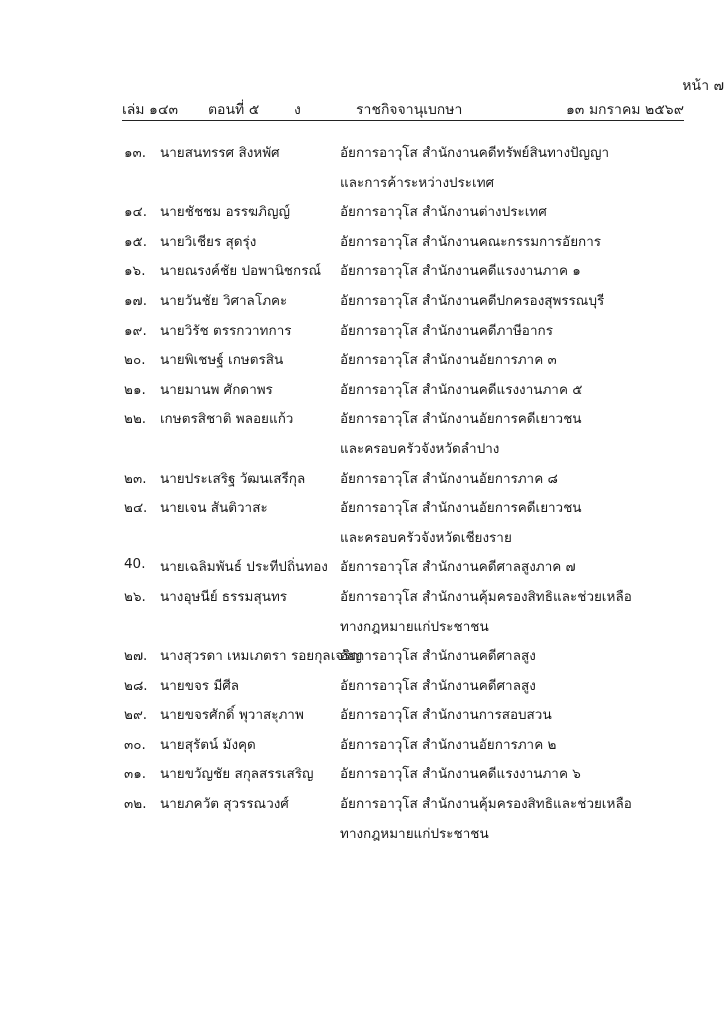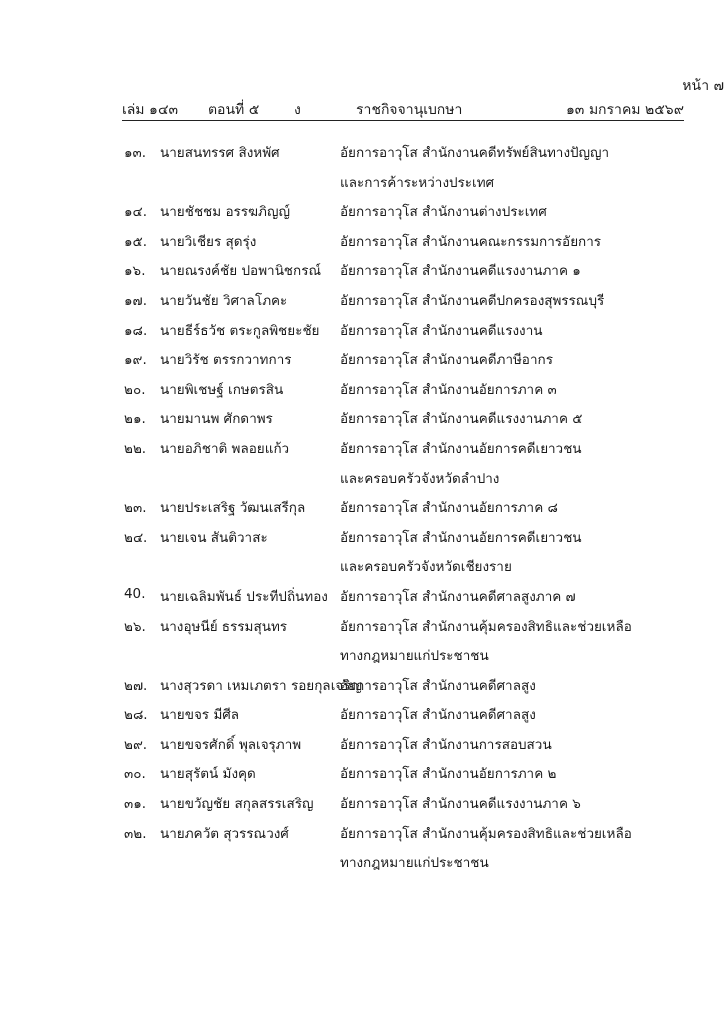--- a/index.html
+++ b/index.html
@@ -78,27 +78,20 @@
     </div>
     <div class="entry">
       <div class="line">
         <span class="num">๑๗.</span>
         <span class="name">นายวันชัย วิศาลโภคะ</span>
         <span class="pos">อัยการอาวุโส สำนักงานคดีปกครองสุพรรณบุรี</span>
       </div>
     </div>
     <div class="entry">
       <div class="line">
-        <span class="num">๑๘.</span>
-        <span class="name">นายธีร์ธวัช ตระกูลพิชยะชัย</span>
-        <span class="pos">อัยการอาวุโส สำนักงานคดีแรงงาน</span>
-      </div>
-    </div>
-    <div class="entry">
-      <div class="line">
         <span class="num">๑๙.</span>
         <span class="name">นายวิรัช ตรรกวาทการ</span>
         <span class="pos">อัยการอาวุโส สำนักงานคดีภาษีอากร</span>
       </div>
     </div>
     <div class="entry">
       <div class="line">
         <span class="num">๒๐.</span>
         <span class="name">นายพิเชษฐ์ เกษตรสิน</span>
         <span class="pos">อัยการอาวุโส สำนักงานอัยการภาค ๓</span>
@@ -107,21 +100,21 @@
     <div class="entry">
       <div class="line">
         <span class="num">๒๑.</span>
         <span class="name">นายมานพ ศักดาพร</span>
         <span class="pos">อัยการอาวุโส สำนักงานคดีแรงงานภาค ๕</span>
       </div>
     </div>
     <div class="entry">
       <div class="line">
         <span class="num">๒๒.</span>
-        <span class="name">นายอภิชาติ พลอยแก้ว</span>
+        <span class="name">เกษตรสิชาติ พลอยแก้ว</span>
         <span class="pos">อัยการอาวุโส สำนักงานอัยการคดีเยาวชน</span>
       </div>
       <div class="line">
         <span class="pos">และครอบครัวจังหวัดลำปาง</span>
       </div>
     </div>
     <div class="entry">
       <div class="line">
         <span class="num">๒๓.</span>
         <span class="name">นายประเสริฐ วัฒนเสรีกุล</span>
@@ -165,21 +158,21 @@
     <div class="entry">
       <div class="line">
         <span class="num">๒๘.</span>
         <span class="name">นายขจร มีศีล</span>
         <span class="pos">อัยการอาวุโส สำนักงานคดีศาลสูง</span>
       </div>
     </div>
     <div class="entry">
       <div class="line">
         <span class="num">๒๙.</span>
-        <span class="name">นายขจรศักดิ์ พุลเจรุภาพ</span>
+        <span class="name">นายขจรศักดิ์ พุวาสะุภาพ</span>
         <span class="pos">อัยการอาวุโส สำนักงานการสอบสวน</span>
       </div>
     </div>
     <div class="entry">
       <div class="line">
         <span class="num">๓๐.</span>
         <span class="name">นายสุรัตน์ มังคุด</span>
         <span class="pos">อัยการอาวุโส สำนักงานอัยการภาค ๒</span>
       </div>
     </div>

